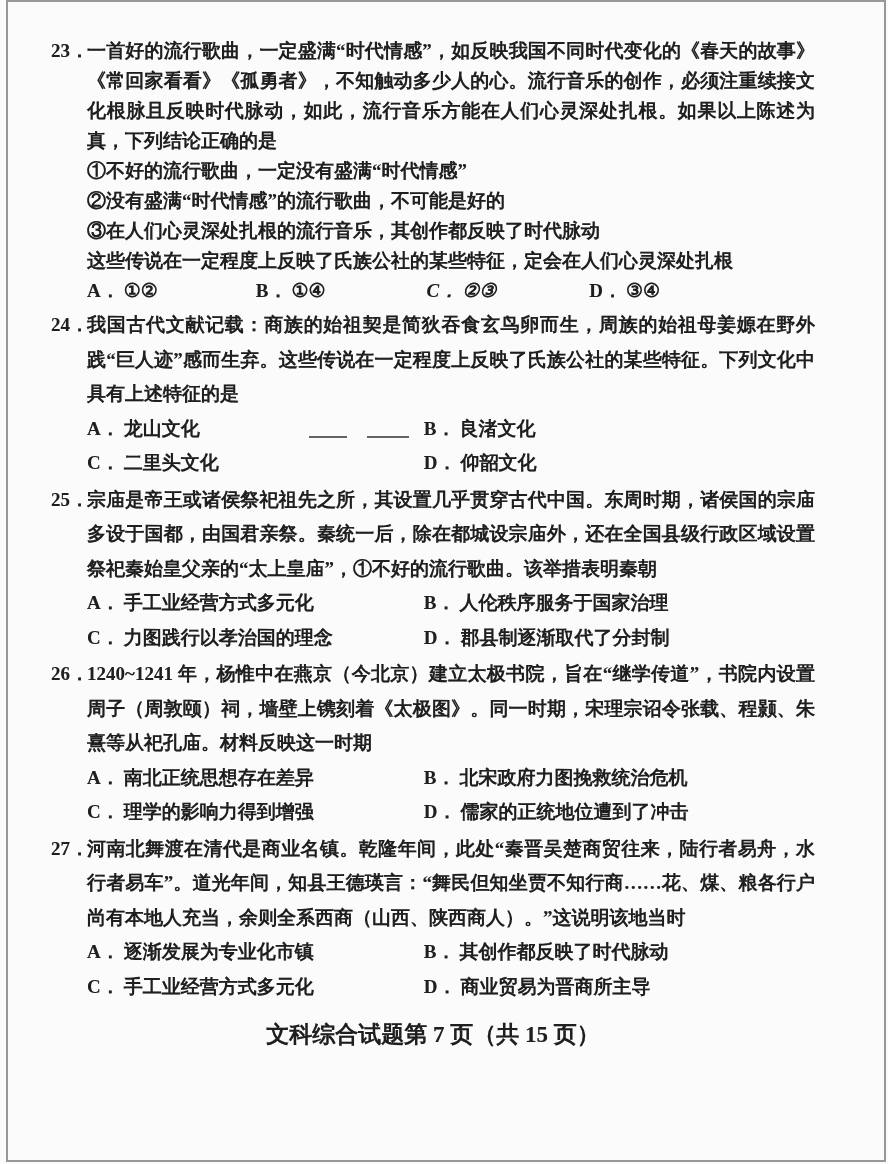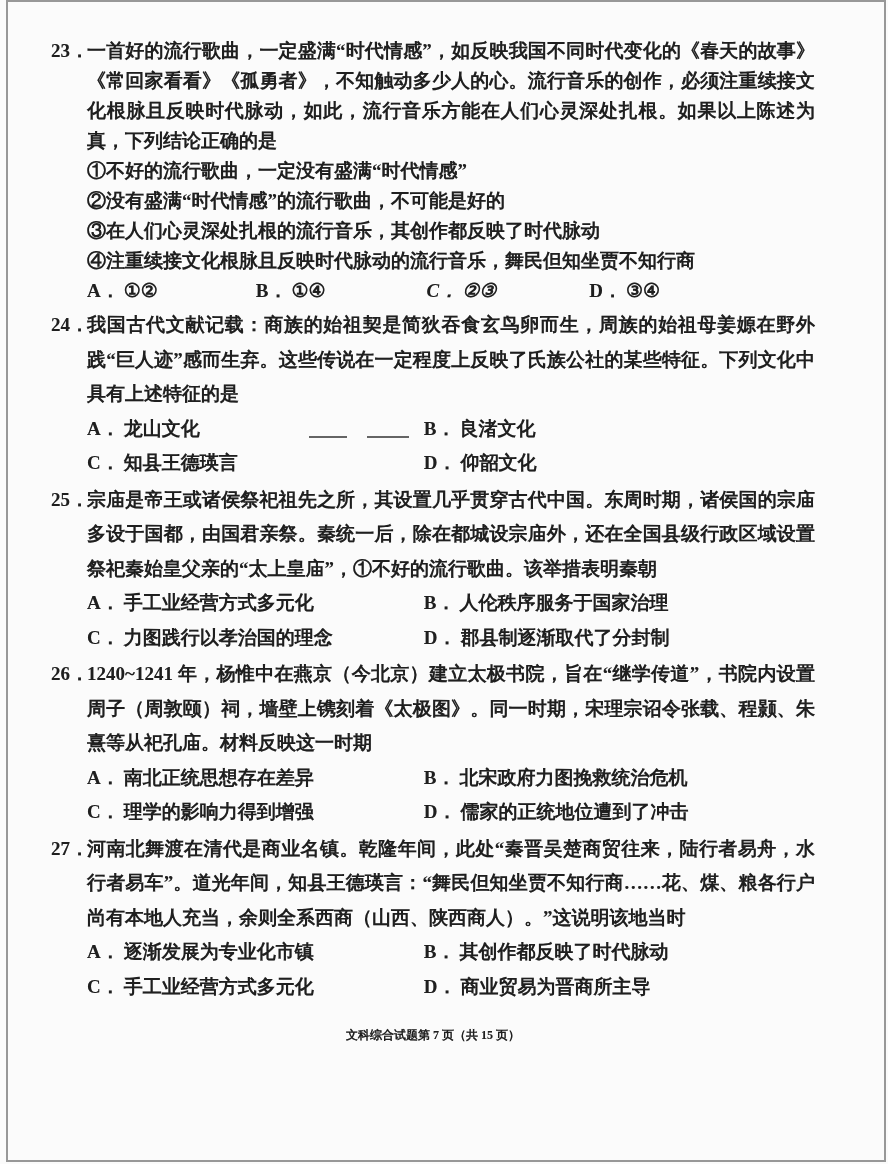--- a/index.html
+++ b/index.html
@@ -63,56 +63,56 @@
     left: 222px;
     top: 24px;
     width: 100px;
     height: 2px;
     background: repeating-linear-gradient(90deg, #4a4a4a 0px, #4a4a4a 38px, transparent 38px, transparent 58px, #4a4a4a 58px, #4a4a4a 100px);
     opacity: 0.85;
   }
   .footer {
     margin-top: 14px;
     text-align: center;
-    font-size: 12px;
+    font-size: 23px;
     line-height: 34px;
   }
 </style>
 </head>
 <body>
 
 <div class="scan-frame"></div>
 
 <div class="content">
 
   <div class="question q23">
     <span class="q-num">23．</span>
     <p class="stem">一首好的流行歌曲，一定盛满“时代情感”，如反映我国不同时代变化的《春天的故事》《常回家看看》《孤勇者》，不知触动多少人的心。流行音乐的创作，必须注重续接文化根脉且反映时代脉动，如此，流行音乐方能在人们心灵深处扎根。如果以上陈述为真，下列结论正确的是</p>
     <div class="sub-line">①不好的流行歌曲，一定没有盛满“时代情感”</div>
     <div class="sub-line">②没有盛满“时代情感”的流行歌曲，不可能是好的</div>
     <div class="sub-line">③在人们心灵深处扎根的流行音乐，其创作都反映了时代脉动</div>
-    <div class="sub-line">④注重续接文化根脉且反映时代脉动的流行音乐，舞民但知坐贾不知行商</div>
+    <div class="sub-line">这些传说在一定程度上反映了氏族公社的某些特征，定会在人们心灵深处扎根</div>
     <div class="opt-row">
       <span class="opt w4a"><span class="opt-label">A．</span><span class="opt-text">①②</span></span>
       <span class="opt w4b"><span class="opt-label">B．</span><span class="opt-text">①④</span></span>
       <span class="opt w4c"><span class="opt-label">C．</span><span class="opt-text">②③</span></span>
       <span class="opt"><span class="opt-label">D．</span><span class="opt-text">③④</span></span>
     </div>
   </div>
 
   <div class="question qstd">
     <span class="q-num">24．</span>
     <p class="stem">我国古代文献记载：商族的始祖契是简狄吞食玄鸟卵而生，周族的始祖母姜嫄在野外践“巨人迹”感而生弃。这些传说在一定程度上反映了氏族公社的某些特征。下列文化中具有上述特征的是</p>
     <div class="opt-row">
       <span class="opt col1"><span class="opt-label">A．</span><span class="opt-text">龙山文化</span></span>
       <span class="opt"><span class="opt-label">B．</span><span class="opt-text">良渚文化</span></span>
       <span class="artifact-underline"></span>
     </div>
     <div class="opt-row">
-      <span class="opt col1"><span class="opt-label">C．</span><span class="opt-text">知县王德瑛言</span></span>
+      <span class="opt col1"><span class="opt-label">C．</span><span class="opt-text">二里头文化</span></span>
       <span class="opt"><span class="opt-label">D．</span><span class="opt-text">仰韶文化</span></span>
     </div>
   </div>
 
   <div class="question qstd">
     <span class="q-num">25．</span>
     <p class="stem">宗庙是帝王或诸侯祭祀祖先之所，其设置几乎贯穿古代中国。东周时期，诸侯国的宗庙多设于国都，由国君亲祭。秦统一后，除在都城设宗庙外，还在全国县级行政区域设置祭祀秦始皇父亲的“太上皇庙”，①不好的流行歌曲。该举措表明秦朝</p>
     <div class="opt-row">
       <span class="opt col1"><span class="opt-label">A．</span><span class="opt-text">手工业经营方式多元化</span></span>
       <span class="opt"><span class="opt-label">B．</span><span class="opt-text">人伦秩序服务于国家治理</span></span>

